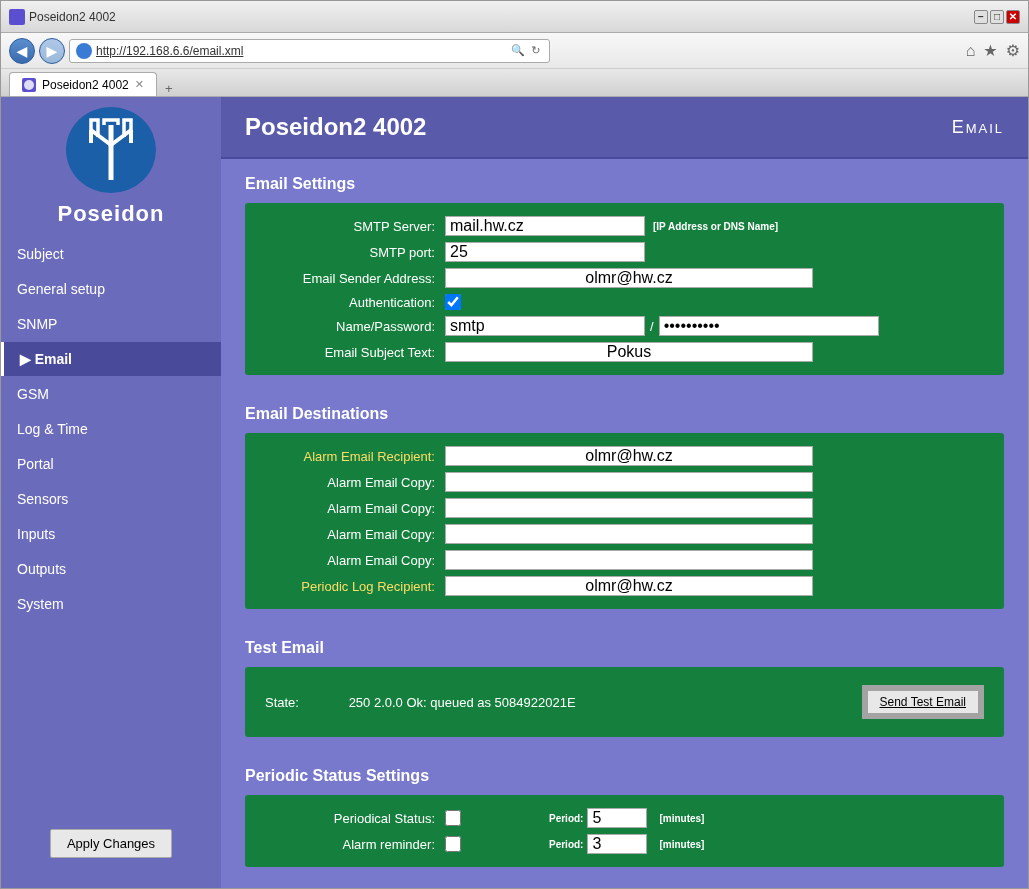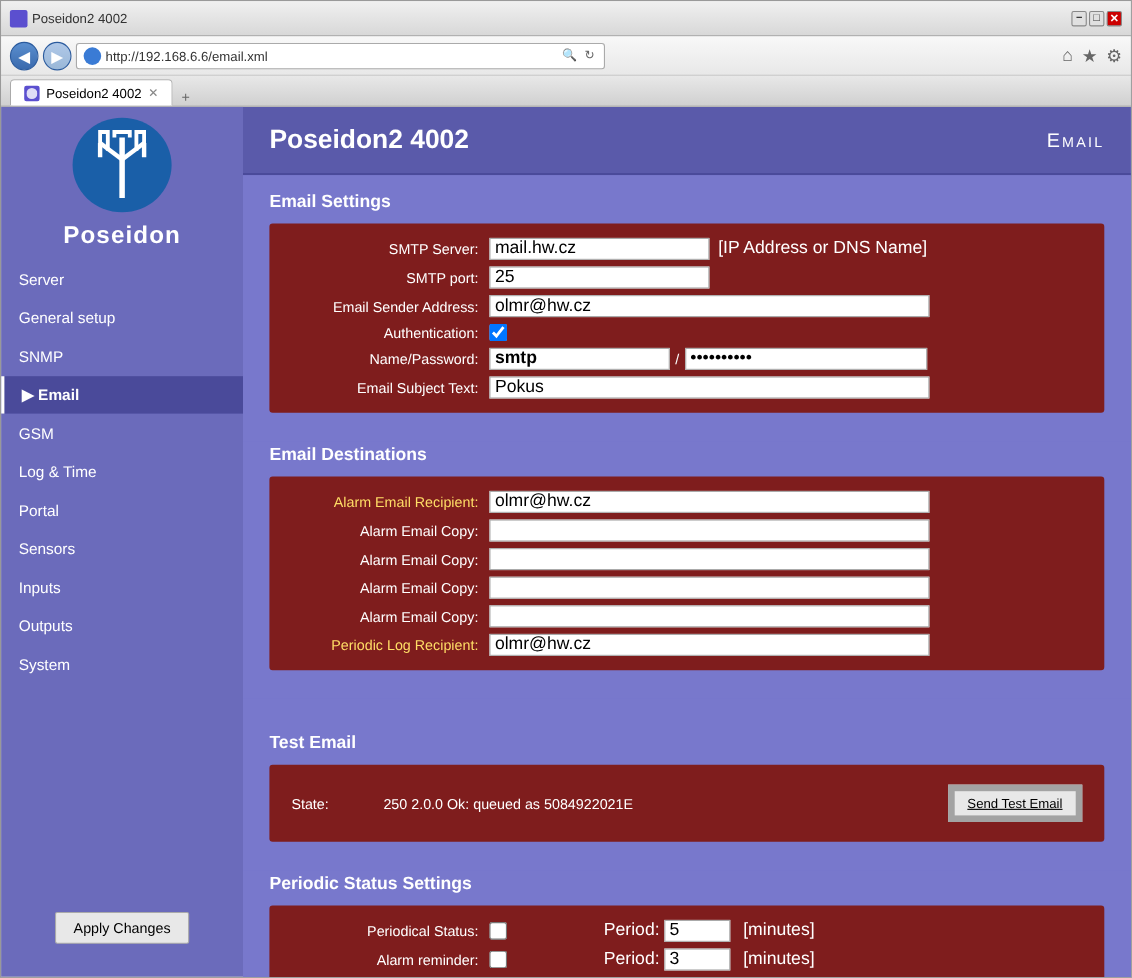--- a/index.html
+++ b/index.html
@@ -13,21 +13,21 @@
     .win-btn.minimize { background: #e0e0e0; color: #333; }
     .win-btn.maximize { background: #e0e0e0; color: #333; }
     .win-btn.close { background: #cc0000; color: white; }
     .title-bar-right { display: flex; gap: 2px; }
 
     .nav-bar { background: linear-gradient(to bottom, #f8f8f8, #e8e8e8); height: 36px; display: flex; align-items: center; padding: 0 8px; gap: 4px; border-bottom: 1px solid #ccc; }
     .nav-btn { width: 26px; height: 26px; border-radius: 50%; background: linear-gradient(to bottom, #5b8fcf, #3a6aad); border: 1px solid #2a5a9d; display: flex; align-items: center; justify-content: center; cursor: pointer; color: white; font-size: 14px; }
     .nav-btn.disabled { background: linear-gradient(to bottom, #b0c8e8, #9ab8d8); }
     .address-bar-wrap { flex: 1; display: flex; align-items: center; background: white; border: 1px solid #aaa; height: 24px; border-radius: 3px; padding: 0 6px; gap: 4px; }
     .address-icon { width: 16px; height: 16px; background: #3a7bd5; border-radius: 50%; display: flex; align-items: center; justify-content: center; }
-    .address-text { font-size: 12px; color: #333; flex: 1; }
+    .address-text { font-size: 12px; color: #333; flex: 1; text-decoration: underline; }
     .address-actions { display: flex; gap: 2px; }
     .addr-btn { font-size: 11px; color: #666; cursor: pointer; padding: 0 2px; }
 
     .tab-bar { background: linear-gradient(to bottom, #e8e8e8, #d0d0d0); height: 28px; display: flex; align-items: flex-end; padding: 0 8px; border-bottom: 1px solid #aaa; }
     .tab { height: 24px; padding: 0 12px; display: flex; align-items: center; gap: 6px; font-size: 12px; background: white; border: 1px solid #aaa; border-bottom: none; border-radius: 4px 4px 0 0; cursor: pointer; }
     .tab-favicon { width: 14px; height: 14px; background: #5b4fcf; border-radius: 2px; display: flex; align-items: center; justify-content: center; }
     .tab-close { color: #888; font-size: 11px; cursor: pointer; }
     .tab-new { padding: 0 8px; color: #666; }
     .tab-right-area { flex: 1; display: flex; justify-content: flex-end; align-items: center; gap: 8px; }
     .toolbar-icon { color: #666; font-size: 16px; cursor: pointer; }
@@ -51,26 +51,26 @@
     .content-header { background: #5a5aaa; padding: 16px 24px; display: flex; justify-content: space-between; align-items: center; border-bottom: 2px solid #4a4a9a; }
     .content-title { color: white; font-size: 24px; font-weight: bold; }
     .content-subtitle { color: white; font-size: 18px; font-variant: small-caps; letter-spacing: 2px; }
 
     .section { background: #7878cc; padding: 16px 24px; }
     .section-title { color: white; font-size: 16px; font-weight: bold; margin-bottom: 10px; }
     .form-row { display: flex; align-items: center; padding: 3px 10px; }
     .form-label { color: white; text-align: right; min-width: 180px; padding-right: 10px; font-size: 13px; }
     .form-label.highlight { color: #ffdd66; }
     .form-input { height: 20px; border: 1px solid #aaa; padding: 1px 4px; font-size: 16px; background: white; }
-    .form-input-wide { width: 400px; }
+    .form-input-wide { width: 368px; text-align: center; }
     .form-input-medium { width: 200px; }
     .form-input-short { width: 60px; }
-    .form-hint { color: white; font-size: 16px; padding-left: 8px; }
+    .form-hint { color: white; font-size: 10px; padding-left: 8px; font-weight: bold; }
     .form-separator { color: white; padding: 0 5px; }
-    .form-section-box { background: #7f1d1d; border-radius: 3px; padding: 10px; margin: 0 0 10px 0; }
+    .form-section-box { background: #15803d; border-radius: 3px; padding: 10px; margin: 0 0 10px 0; }
 
     .checkbox-input { width: 16px; height: 16px; cursor: pointer; }
 
     .state-row { padding: 6px 10px; color: white; font-size: 13px; }
     .state-label { display: inline-block; min-width: 80px; }
     .state-value { color: white; }
 
     .test-btn { background: #e8e8e8; border: 6px solid #a3a3a3; padding: 4px 12px; cursor: pointer; font-size: 12px; float: right; margin: 4px 10px; text-decoration: underline; }
   </style>
 </head>
@@ -135,21 +135,21 @@
             <line x1="50" y1="15" x2="50" y2="28" stroke="white" stroke-width="4"></line>
             <polyline points="10,15 10,5 17,5 17,22" fill="none" stroke="white" stroke-width="3.5"></polyline>
             <polyline points="50,15 50,5 43,5 43,22" fill="none" stroke="white" stroke-width="3.5"></polyline>
             <polyline points="23,10 23,5 37,5 37,10" fill="none" stroke="white" stroke-width="3.5"></polyline>
           </svg>
         </div>
         <span class="logo-text">Poseidon</span>
       </div>
 
       <div class="nav-menu">
-        <div class="nav-item">Server</div>
+        <div class="nav-item">Subject</div>
         <div class="nav-item">General setup</div>
         <div class="nav-item">SNMP</div>
         <div class="nav-item active">
           <span>▶ </span><span>Email</span>
         </div>
         <div class="nav-item">GSM</div>
         <div class="nav-item">Log &amp; Time</div>
         <div class="nav-item">Portal</div>
         <div class="nav-item">Sensors</div>
         <div class="nav-item">Inputs</div>
@@ -184,21 +184,21 @@
           <div class="form-row">
             <span class="form-label">Email Sender Address:</span>
             <input type="text" class="form-input form-input-wide" value="olmr@hw.cz" style="">
           </div>
           <div class="form-row">
             <span class="form-label">Authentication:</span>
             <input type="checkbox" class="checkbox-input" checked="" style="">
           </div>
           <div class="form-row">
             <span class="form-label">Name/Password:</span>
-            <input type="text" class="form-input" style="width: 164px; font-weight: bold;" value="smtp">
+            <input type="text" class="form-input" style="width: 200px;" value="smtp">
             <span class="form-separator">/</span>
             <input type="password" class="form-input" style="width: 220px;" value="1234567890">
           </div>
           <div class="form-row">
             <span class="form-label">Email Subject Text:</span>
             <input type="text" class="form-input form-input-wide" value="Pokus" style="">
           </div>
         </div>
       </div>
 
@@ -225,21 +225,21 @@
             <span class="form-label">Alarm Email Copy:</span>
             <input type="text" class="form-input form-input-wide" value="" style="">
           </div>
           <div class="form-row">
             <span class="form-label highlight">Periodic Log Recipient:</span>
             <input type="text" class="form-input form-input-wide" value="olmr@hw.cz" style="">
           </div>
         </div>
       </div>
 
-      <div class="section" style="padding-top:4px;margin-top:28px;">
+      <div class="section" style="padding-top:4px;">
         <div class="section-title">Test Email</div>
         <div class="form-section-box">
           <div style="display:flex; align-items:center; justify-content:space-between; padding: 4px 0;">
             <div class="state-row">
               <span class="state-label">State:</span>
               <span class="state-value">250 2.0.0 Ok: queued as 5084922021E</span>
             </div>
             <button class="test-btn">Send Test Email</button>
           </div>
         </div>

